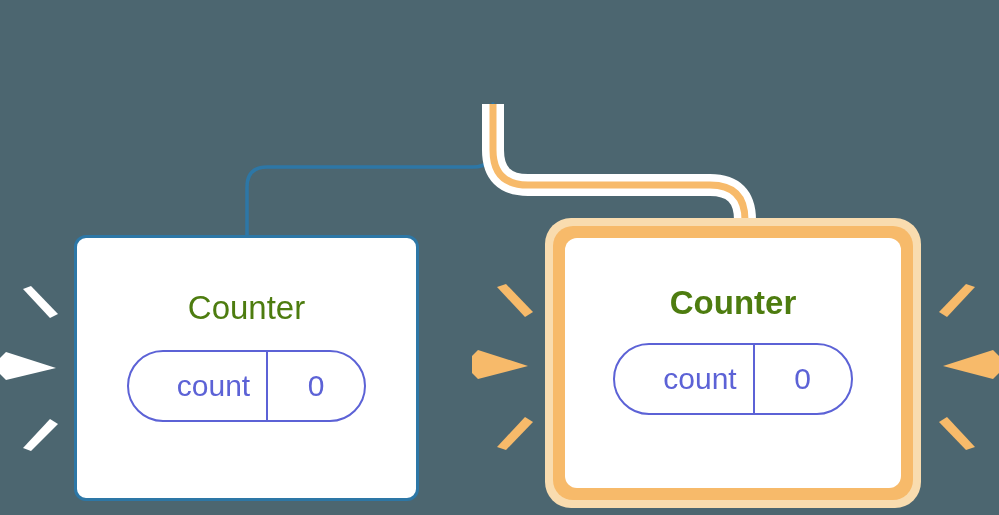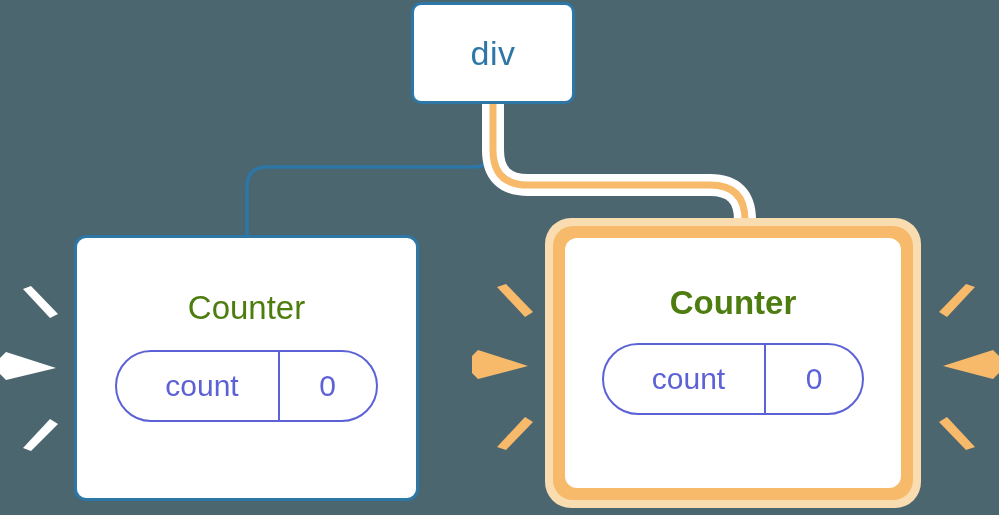--- a/index.html
+++ b/index.html
@@ -116,21 +116,21 @@
     box-sizing: border-box;
   }
   .pill-key, .pill-val {
     display: flex;
     align-items: center;
     justify-content: center;
     color: #5c62d6;
     font-size: 30px;
     line-height: 1;
   }
-  .pill-key { padding: 0 39px 0 48px; }
+  .pill-key { padding: 0 16px 0 48px; }
   .pill-val {
     padding: 0 34px;
     border-left: 2px solid #5c62d6;
     min-width: 28px;
   }
   #counter-right .state-pill { margin-top: 24px; }
 </style>
 </head>
 <body>
 
@@ -159,23 +159,20 @@
       <polygon points="525,417 533,422 506,450 497,447"></polygon>
     </g>
 
     <g fill="#f7ba6a">
       <polygon points="975,287 966,284 939,312 947,317"></polygon>
       <polygon points="999,356 993,350 943,366 993,379 999,373"></polygon>
       <polygon points="947,417 939,422 966,450 975,447"></polygon>
     </g>
   </svg>
 
-  <div class="node" id="div-node">
-    <span class="node-title">div</span>
-  </div>
 
   <div class="node" id="counter-left">
     <span class="node-title">Counter</span>
     <div class="state-pill">
       <span class="pill-key">count</span>
       <span class="pill-val">0</span>
     </div>
   </div>
 
   <div id="counter-right-wrap">

